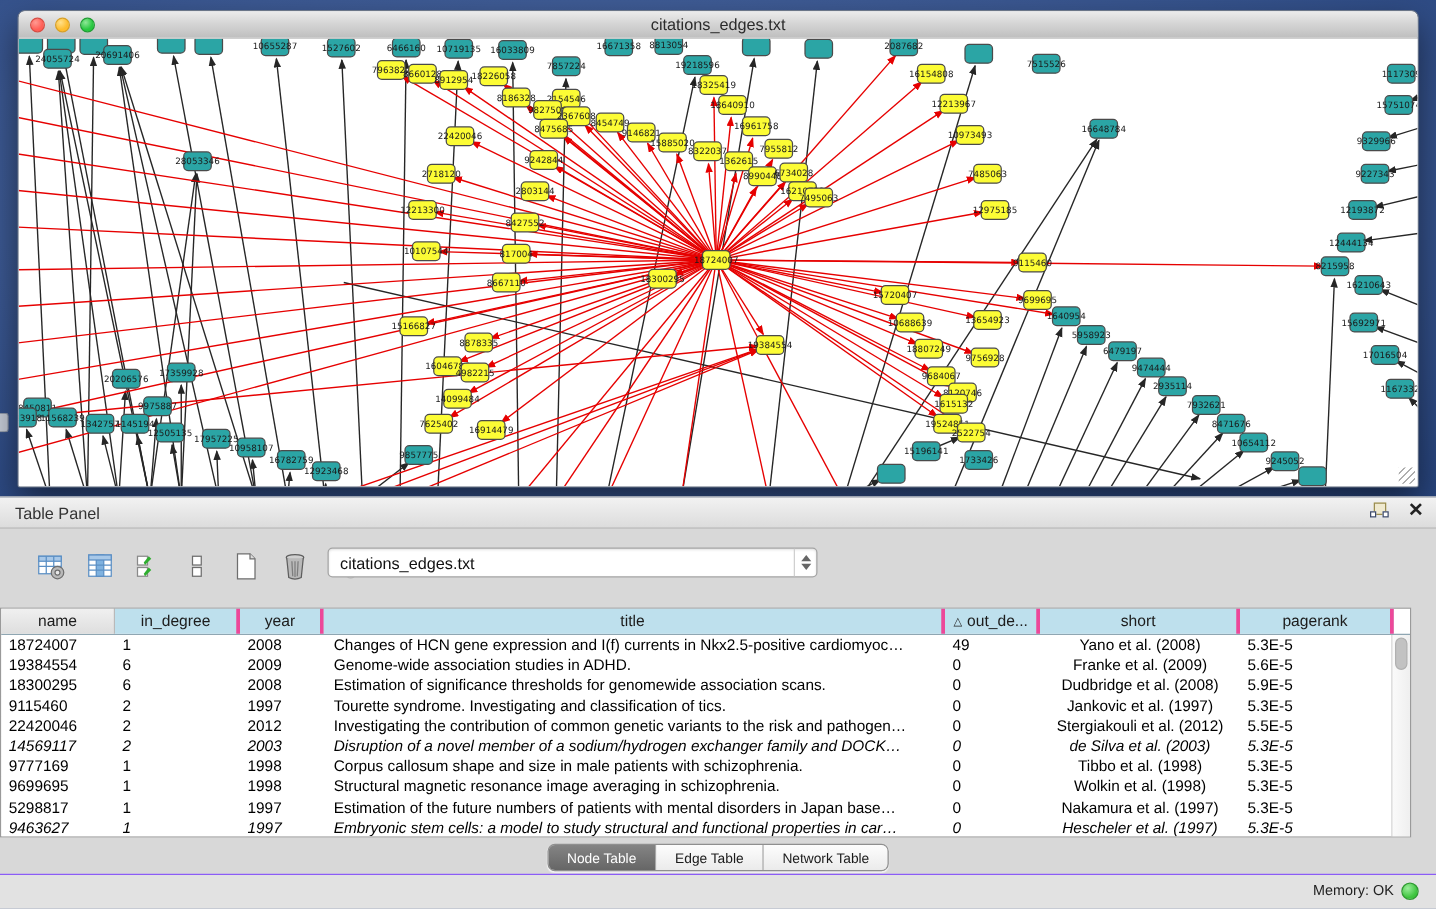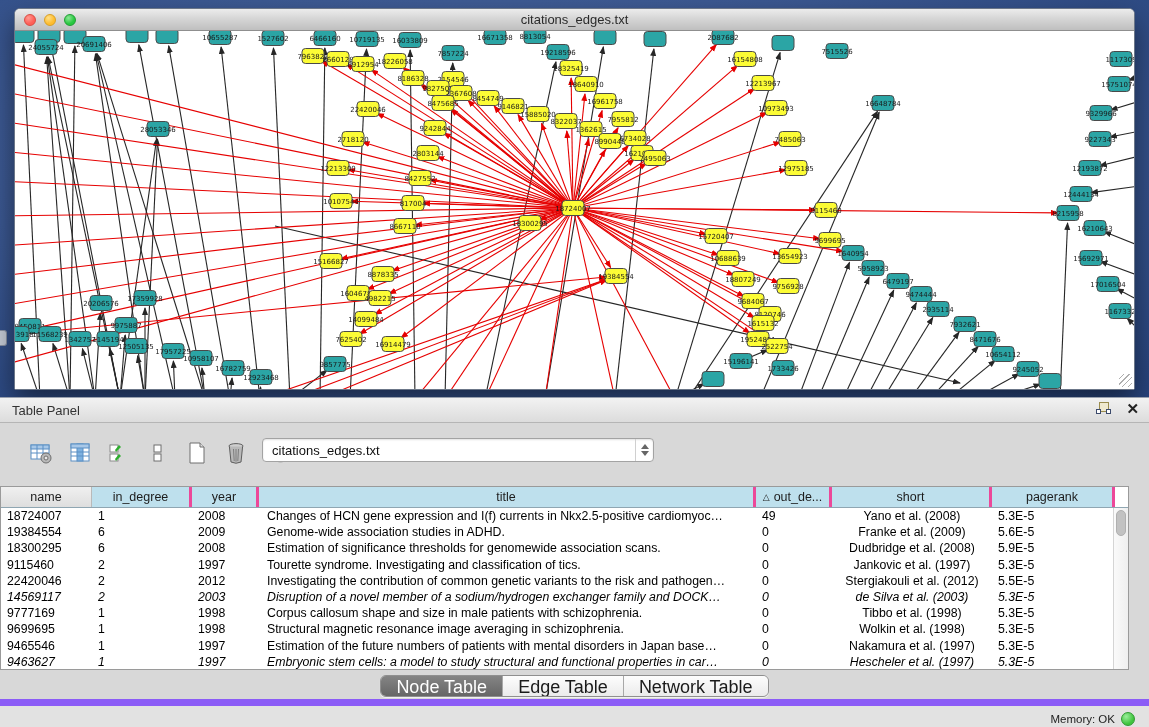--- a/index.html
+++ b/index.html
@@ -70,27 +70,27 @@
   .td.t-title { padding-left:8px; }
   .td.center { justify-content:center; }
   .vscroll { position:absolute; right:0; top:21px; bottom:0; width:15px;
     background:linear-gradient(to right,#fafafa,#efefef); border-left:1px solid #d5d5d5; }
   .vthumb { position:absolute; left:2px; top:2px; width:10px; height:26px; background:#c2c2c2;
     border-radius:6px; border:1px solid #b0b0b0; }
 
   .tabs-row { position:absolute; left:0; right:0; top:252px; display:flex; justify-content:center; }
   .seg { display:flex; height:22px; border:1px solid #8f8f8f; border-radius:6px; overflow:hidden;
     box-shadow:0 1px 1px rgba(255,255,255,.7); }
-  .seg-btn { padding:11px 15px; font-size:18px; display:flex; align-items:center;
+  .seg-btn { padding:11px 15px; font-size:11px; display:flex; align-items:center;
     background:linear-gradient(#fdfdfd,#e9e9e9); color:#1a1a1a; border-right:1px solid #a8a8a8; }
   .seg-btn:last-child { border-right:none; }
   .seg-btn.active { background:linear-gradient(#848484,#636363); color:#fff; }
 
   .status-bar { position:absolute; left:0; right:0; bottom:0; height:28px; background:#e2e2e2;
-    border-top:7px solid #8b5cf6; }
+    border-top:1px solid #8b5cf6; }
   .mem { position:absolute; right:14px; top:6px; display:flex; align-items:center; gap:6px; }
   .mem-text { font-size:11.5px; color:#222; }
   .mem-dot { width:14px; height:14px; border-radius:50%;
     background:radial-gradient(circle at 35% 30%, #9bee9b, #3ec43e 65%); border:1px solid #2f9a31; }
 </style>
 </head>
 <body>
 
 <div id="screen">
 
@@ -912,21 +912,21 @@
             <div class="tr" style="grid-template-columns: 91px 100px 67px 497px 76px 160px 123px;">
               <div class="td al">9699695</div>
               <div class="td al">1</div>
               <div class="td al">1998</div>
               <div class="td t-title al">Structural magnetic resonance image averaging in schizophrenia.</div>
               <div class="td al">0</div>
               <div class="td center">Wolkin et al. (1998)</div>
               <div class="td al">5.3E-5</div>
             </div>
             <div class="tr" style="grid-template-columns: 91px 100px 67px 497px 76px 160px 123px;">
-              <div class="td al">9465546</div>
+              <div class="td al">5298817</div>
               <div class="td al">1</div>
               <div class="td al">1997</div>
               <div class="td t-title al">Estimation of the future numbers of patients with mental disorders in Japan base…</div>
               <div class="td al">0</div>
               <div class="td center">Nakamura et al. (1997)</div>
               <div class="td al">5.3E-5</div>
             </div>
             <div class="tr" style="grid-template-columns: 91px 100px 67px 497px 76px 160px 123px; font-style: italic;">
               <div class="td al">9463627</div>
               <div class="td al">1</div>

